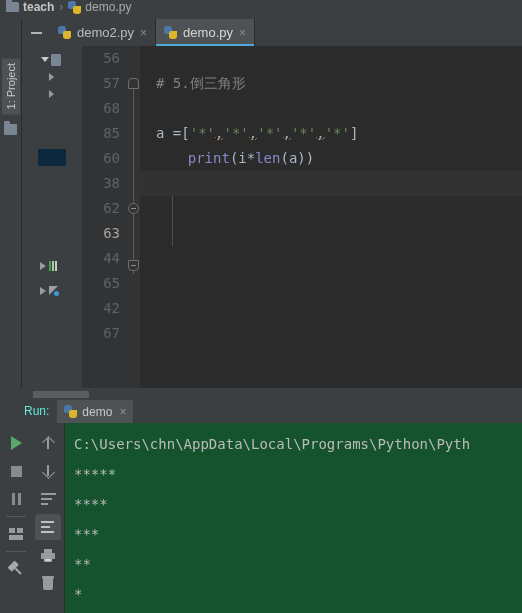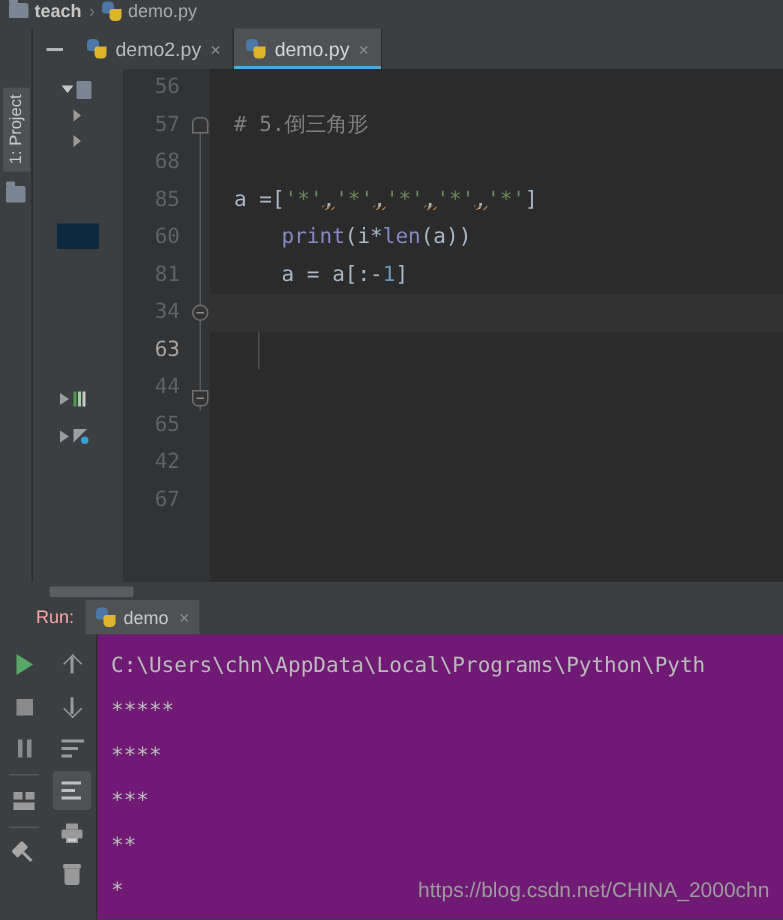--- a/index.html
+++ b/index.html
@@ -280,21 +280,21 @@
   .run-tabbar {
     height: 23px;
     display: flex;
     align-items: flex-end;
     background: #3c3f41;
     flex: 0 0 auto;
   }
   .run-label {
     padding: 0 8px 0 24px;
     font-size: 12px;
-    color: #fca5a5;
+    color: #5eead4;
     line-height: 23px;
     margin-top: 28px;
   }
   .run-tab {
     height: 23px;
     display: flex;
     align-items: center;
     gap: 5px;
     padding: 0 7px;
     background: #4e5254;
@@ -353,21 +353,21 @@
   .print-ic { width:14px;height:13px;position:relative; }
   .print-ic .body{position:absolute;left:0;top:4px;width:14px;height:6px;background:#9a9a9a;border-radius:1px;}
   .print-ic .top{position:absolute;left:3px;top:0;width:8px;height:4px;background:#9a9a9a;}
   .print-ic .out{position:absolute;left:3px;top:9px;width:8px;height:4px;background:#cfcfcf;border:1px solid #9a9a9a;box-sizing:border-box;}
   .trash-ic { width:12px;height:14px;position:relative; }
   .trash-ic .lid{position:absolute;left:0;top:0;width:12px;height:2.5px;background:#9a9a9a;border-radius:1px;}
   .trash-ic .can{position:absolute;left:1px;top:3px;width:10px;height:11px;background:#9a9a9a;border-radius:0 0 2px 2px;}
 
   .console {
     flex: 1 1 auto;
-    background: #701a75;
+    background: #14532d;
     position: relative;
     overflow: hidden;
     padding-top: 6px;
     min-width: 0;
   }
   .cons-line {
     font-family: "DejaVu Sans Mono", monospace;
     font-size: 14px;
     color: #bbbbbb;
     white-space: pre;
@@ -484,22 +484,22 @@
       </div>
     </div>
 
     <div class="editor">
       <div class="gutter">
         <div class="ln">56</div>
         <div class="ln">57</div>
         <div class="ln">68</div>
         <div class="ln">85</div>
         <div class="ln">60</div>
-        <div class="ln">81</div>
-        <div class="ln">34</div>
+        <div class="ln">38</div>
+        <div class="ln">62</div>
         <div class="ln current">63</div>
         <div class="ln">44</div>
         <div class="ln">65</div>
         <div class="ln">42</div>
         <div class="ln">67</div>
       </div>
 
       <div class="codearea">
         <div class="fold-col"></div>
         <div class="foldline" style="top:38px;height:190px;"></div>
@@ -518,21 +518,20 @@
 
           <div class="cline"><span class="cmt"># 5.倒三角形</span></div>
 
           <div class="cline">&nbsp;</div>
 
           <div class="cline"><span class="punct">a =</span><span class="br">[</span><span class="str">'*'</span><span class="punct sq">,</span><span class="str">'*'</span><span class="punct sq">,</span><span class="str">'*'</span><span class="punct sq">,</span><span class="str">'*'</span><span class="punct sq">,</span><span class="str">'*'</span><span class="br">]</span></div>
 
 
           <div class="cline" style="padding-left:14px;"><span class="punct">    </span><span class="fn">print</span><span class="punct">(i*</span><span class="fn">len</span><span class="punct">(a))</span></div>
 
-          <div class="cline" style="padding-left:14px;"><span class="punct">    a = a[:-</span><span class="num">1</span><span class="punct">]</span></div>
 
           <div class="cline current">&nbsp;</div>
           <div class="cline">&nbsp;</div>
           <div class="cline">&nbsp;</div>
           <div class="cline">&nbsp;</div>
           <div class="cline">&nbsp;</div>
         </div>
       </div>
     </div>
   </div>
@@ -618,17 +617,16 @@
         </div>
       </div>
 
       <div class="console">
         <div class="cons-line">C:\Users\chn\AppData\Local\Programs\Python\Pyth</div>
         <div class="cons-line">*****</div>
         <div class="cons-line">****</div>
         <div class="cons-line">***</div>
         <div class="cons-line">**</div>
         <div class="cons-line">*</div>
-        <div class="watermark">https://blog.csdn.net/CHINA_2000chn</div>
       </div>
     </div>
   </div>
 </div>
 
 </body></html>

